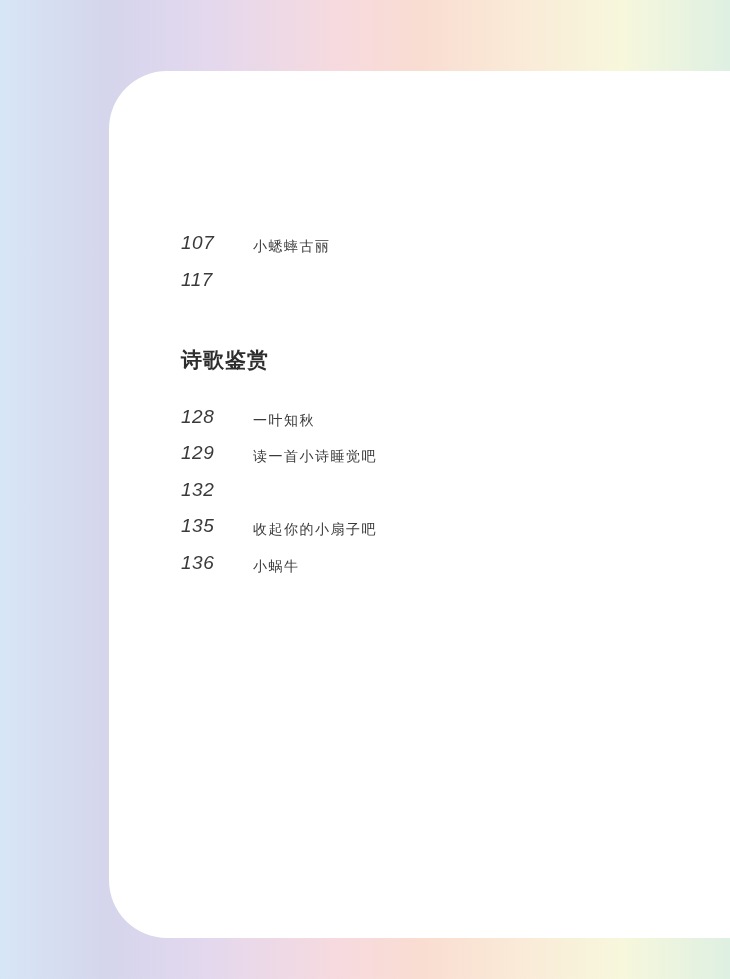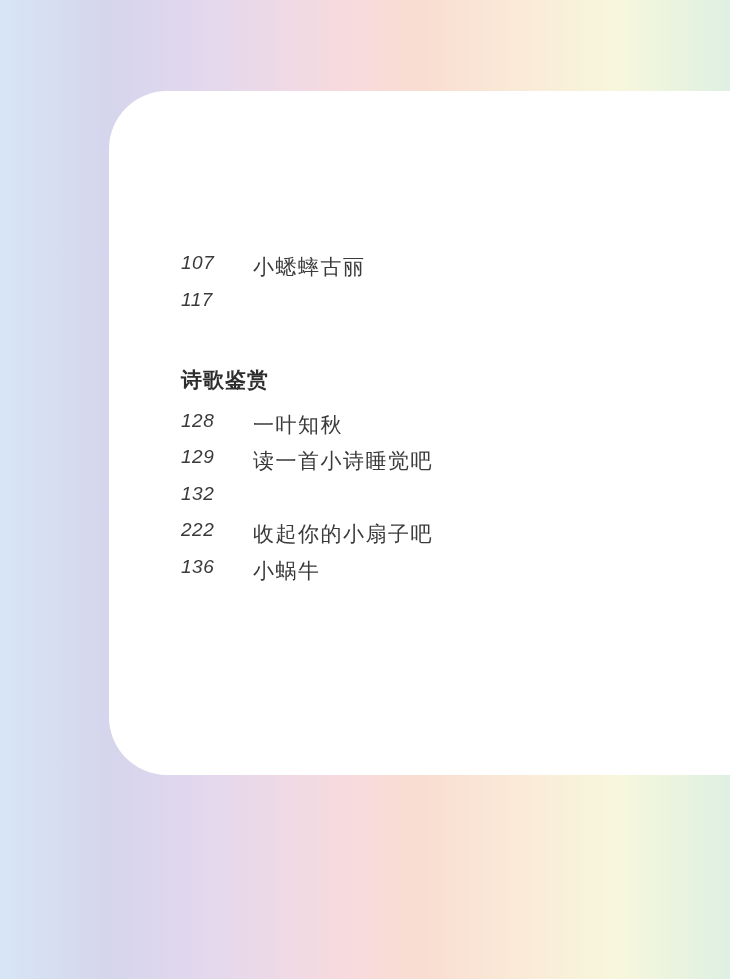--- a/index.html
+++ b/index.html
@@ -19,57 +19,57 @@
       #e3d8ee 28%,
       #f7dade 47%,
       #f9ddd1 58%,
       #fae9d7 70%,
       #f7f7dc 85%,
       #def0e2 100%);
   }
   .card {
     position: absolute;
     left: 109px;
-    top: 91px;
+    top: 71px;
     width: 621px;
-    height: 684px;
+    height: 867px;
     background: #ffffff;
     border-radius: 58px 0 0 58px;
   }
   .toc {
     position: absolute;
     left: 72px;
     top: 154px;
   }
   .toc-section + .toc-section { margin-top: 44px; }
   .toc-header {
     height: 36.5px;
     display: flex;
     align-items: center;
     font-weight: bold;
     font-size: 21px;
     letter-spacing: 1px;
     color: #2e2e2e;
-    margin-bottom: 4px;
+    margin-bottom: 20px;
   }
   .toc-row {
     height: 36.5px;
     display: flex;
     align-items: center;
   }
   .toc-num {
     width: 72px;
     flex: 0 0 72px;
     font-style: italic;
     font-size: 19px;
     letter-spacing: 0.5px;
     color: #3a3a3a;
   }
   .toc-title {
-    font-size: 21px;
+    font-size: 14px;
     letter-spacing: 1.5px;
     color: #3a3a3a;
     white-space: nowrap;
     margin-top: 8px;
   }
 </style>
 </head>
 <body>
 
 <div class="page-bg">
@@ -91,21 +91,21 @@
             <span class="toc-title">一叶知秋</span>
           </div>
           <div class="toc-row">
             <span class="toc-num">129</span>
             <span class="toc-title">读一首小诗睡觉吧</span>
           </div>
           <div class="toc-row">
             <span class="toc-num">132</span>
           </div>
           <div class="toc-row">
-            <span class="toc-num">222</span>
+            <span class="toc-num">135</span>
             <span class="toc-title">收起你的小扇子吧</span>
           </div>
           <div class="toc-row">
             <span class="toc-num">136</span>
             <span class="toc-title">小蜗牛</span>
           </div>
         </div>
       </div>
   </div>
 </div>

